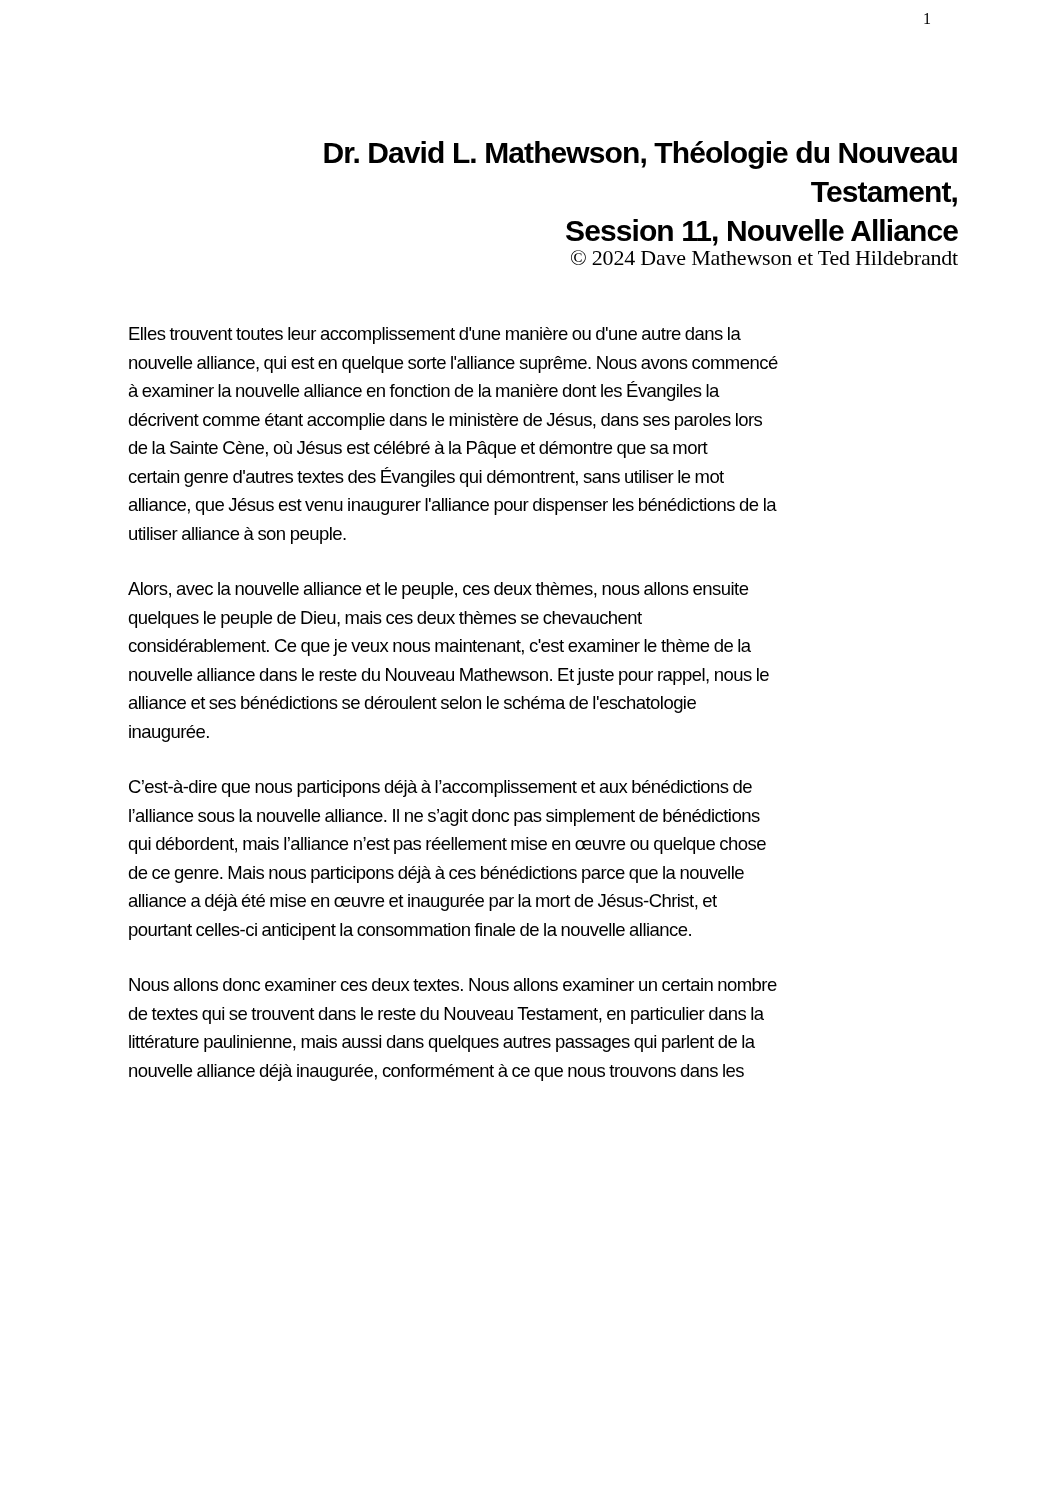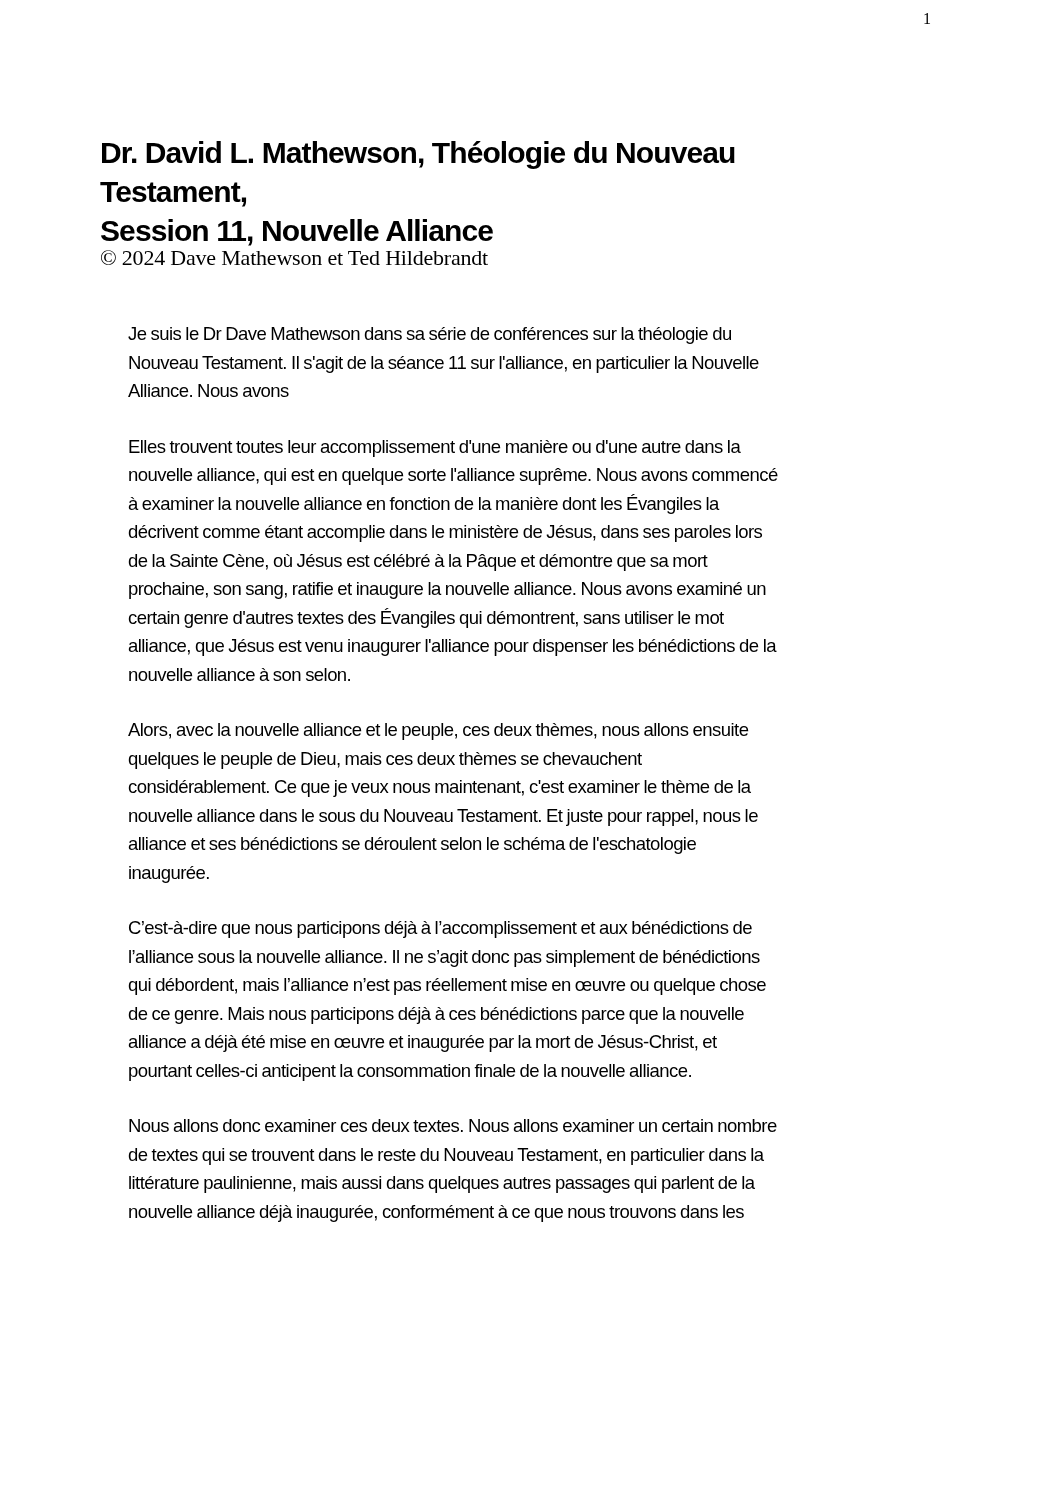--- a/index.html
+++ b/index.html
@@ -20,21 +20,21 @@
       right: 127px;
       font-family: "Liberation Serif", serif;
       font-size: 16px;
       line-height: 20px;
     }
     .title-block {
       position: absolute;
       top: 133px;
       left: 100px;
       width: 858px;
-      text-align: left;
+      text-align: right;
     }
     .title-line {
       font-family: "Liberation Sans", sans-serif;
       font-weight: bold;
       font-size: 30px;
       line-height: 39px;
       letter-spacing: -0.9px;
       white-space: nowrap;
     }
     .copyright {
@@ -71,40 +71,34 @@
 
 <div class="title-block">
   <div class="title-line">Dr. David L. Mathewson, Théologie du Nouveau</div>
   <div class="title-line">Testament,</div>
   <div class="title-line">Session 11, Nouvelle Alliance</div>
   <div class="copyright">© 2024 Dave Mathewson et Ted Hildebrandt</div>
 </div>
 
 <div class="body-text">
   <p class="para">
-    <span class="line">Je suis le Dr Dave Mathewson dans sa série de conférences sur la théologie du</span>
-    <span class="line">Nouveau Testament. Il s'agit de la séance 11 sur l'alliance, en particulier la Nouvelle</span>
-    <span class="line">Alliance. Nous avons</span>
-  </p>
-  <p class="para">
     <span class="line">Elles trouvent toutes leur accomplissement d'une manière ou d'une autre dans la</span>
     <span class="line">nouvelle alliance, qui est en quelque sorte l'alliance suprême. Nous avons commencé</span>
     <span class="line">à examiner la nouvelle alliance en fonction de la manière dont les Évangiles la</span>
     <span class="line">décrivent comme étant accomplie dans le ministère de Jésus, dans ses paroles lors</span>
     <span class="line">de la Sainte Cène, où Jésus est célébré à la Pâque et démontre que sa mort</span>
-    <span class="line">prochaine, son sang, ratifie et inaugure la nouvelle alliance. Nous avons examiné un</span>
     <span class="line">certain genre d'autres textes des Évangiles qui démontrent, sans utiliser le mot</span>
     <span class="line">alliance, que Jésus est venu inaugurer l'alliance pour dispenser les bénédictions de la</span>
-    <span class="line">nouvelle alliance à son selon.</span>
+    <span class="line">utiliser alliance à son peuple.</span>
   </p>
   <p class="para">
     <span class="line">Alors, avec la nouvelle alliance et le peuple, ces deux thèmes, nous allons ensuite</span>
     <span class="line">quelques le peuple de Dieu, mais ces deux thèmes se chevauchent</span>
     <span class="line">considérablement. Ce que je veux nous maintenant, c'est examiner le thème de la</span>
-    <span class="line">nouvelle alliance dans le sous du Nouveau Testament. Et juste pour rappel, nous le</span>
+    <span class="line">nouvelle alliance dans le reste du Nouveau Mathewson. Et juste pour rappel, nous le</span>
     <span class="line">alliance et ses bénédictions se déroulent selon le schéma de l'eschatologie</span>
     <span class="line">inaugurée.</span>
   </p>
   <p class="para">
     <span class="line">C’est-à-dire que nous participons déjà à l’accomplissement et aux bénédictions de</span>
     <span class="line">l’alliance sous la nouvelle alliance. Il ne s’agit donc pas simplement de bénédictions</span>
     <span class="line">qui débordent, mais l’alliance n’est pas réellement mise en œuvre ou quelque chose</span>
     <span class="line">de ce genre. Mais nous participons déjà à ces bénédictions parce que la nouvelle</span>
     <span class="line">alliance a déjà été mise en œuvre et inaugurée par la mort de Jésus-Christ, et</span>
     <span class="line">pourtant celles-ci anticipent la consommation finale de la nouvelle alliance.</span>

